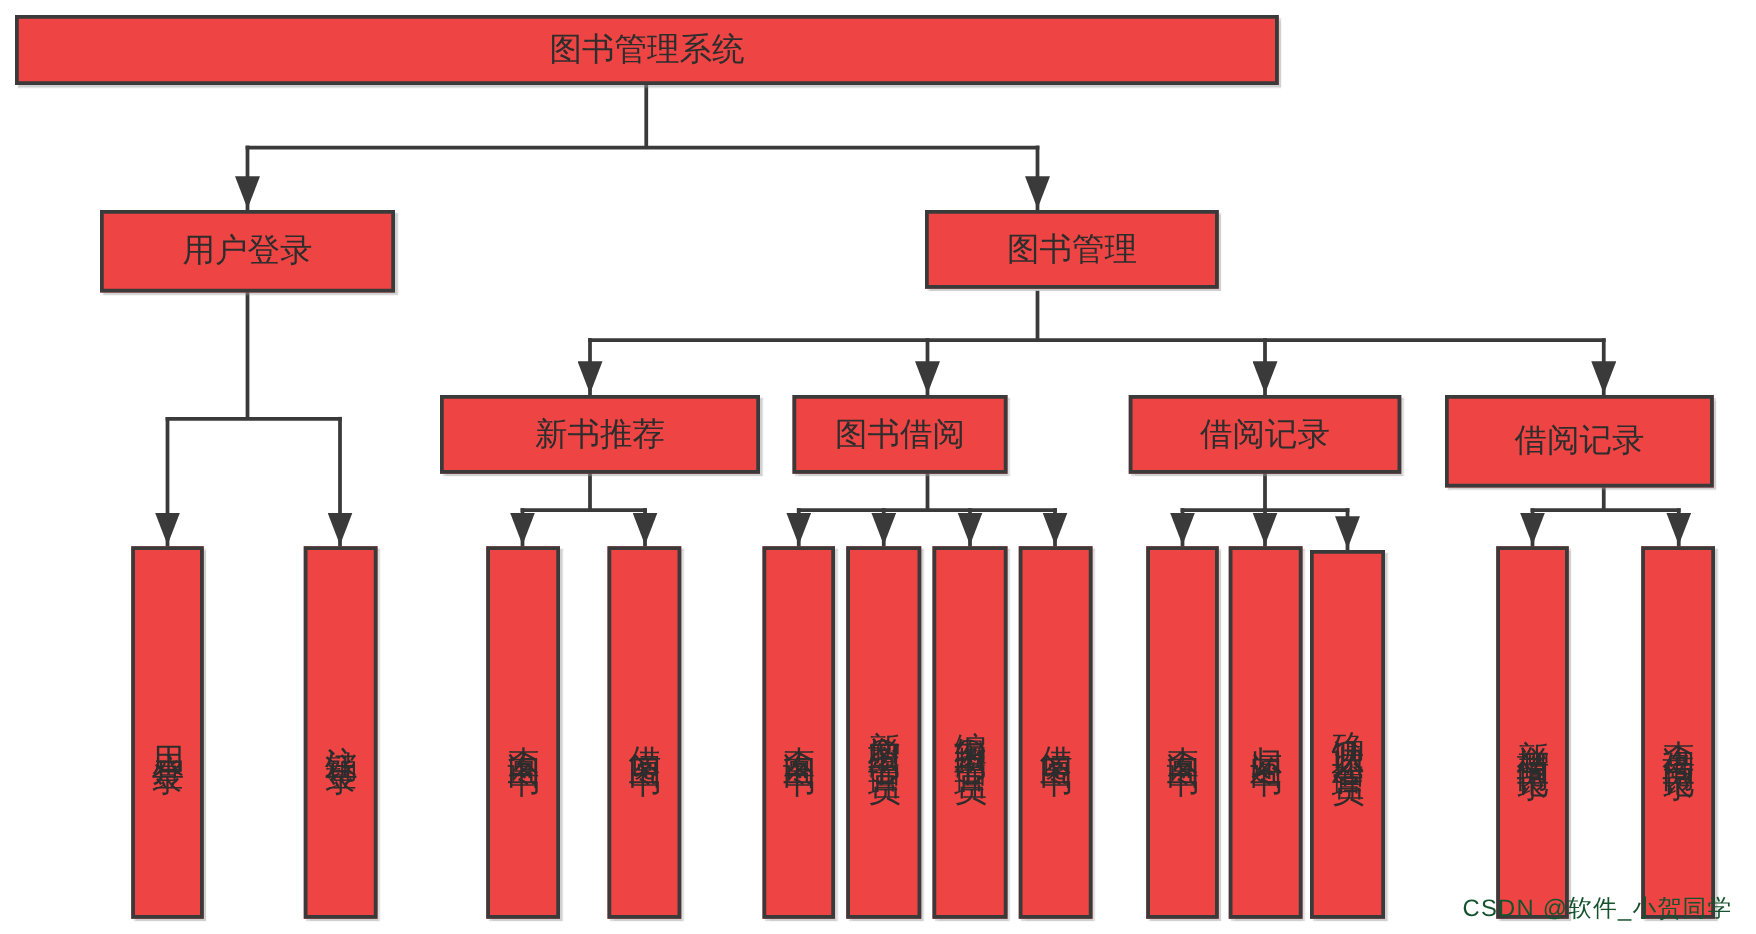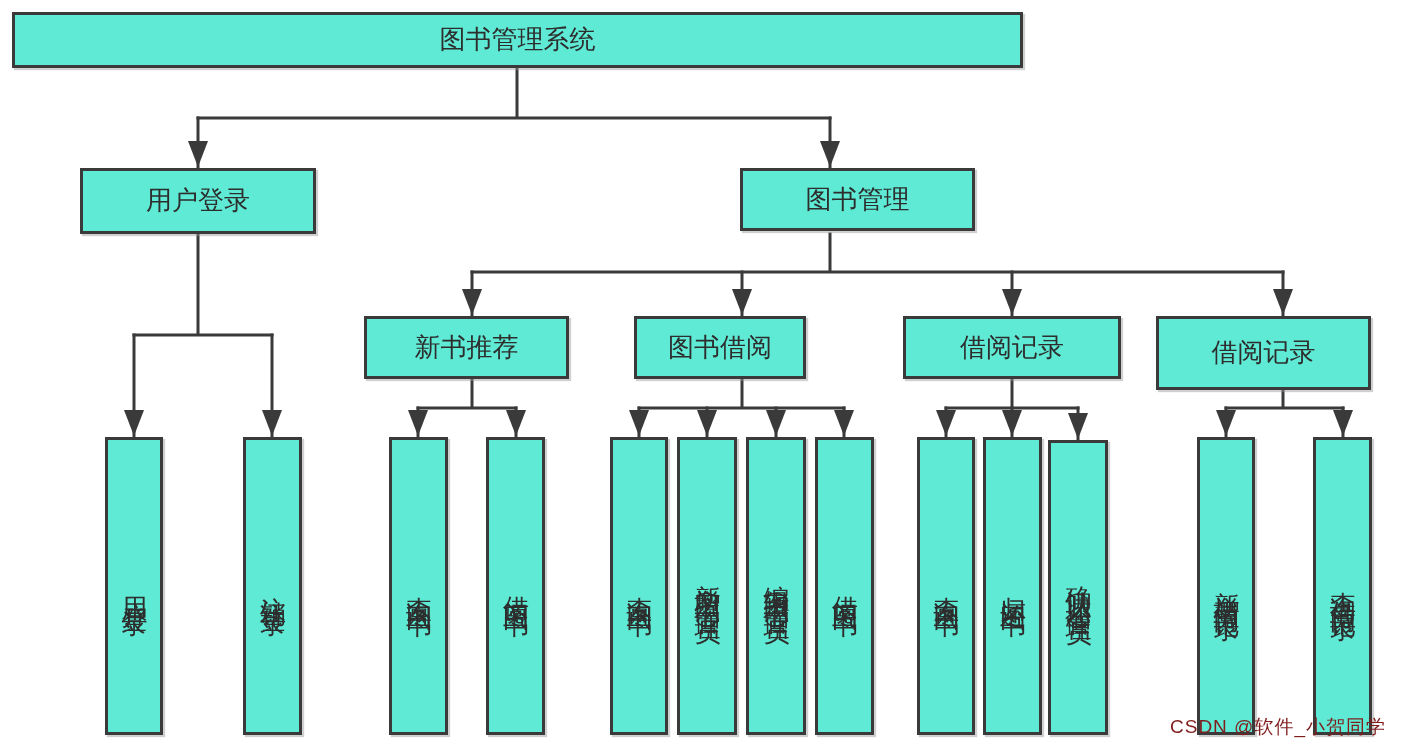--- a/index.html
+++ b/index.html
@@ -13,21 +13,21 @@
   }
   .wires {
     position: absolute;
     left: 0; top: 0;
     width: 1405px; height: 747px;
     z-index: 1;
   }
   .node {
     position: absolute;
     box-sizing: border-box;
-    background: #5eead4;
+    background: #ef4444;
     border: 3px solid #3a3a3a;
     box-shadow: 2px 2px 1px rgba(150,150,150,0.45);
     display: flex;
     align-items: center;
     justify-content: center;
     color: #2d2d2d;
     font-size: 26px;
     line-height: 1.15;
     white-space: nowrap;
     z-index: 2;
@@ -37,21 +37,21 @@
     text-orientation: mixed;
     letter-spacing: 5px;
   }
   .watermark {
     position: absolute;
     left: 1170px;
     top: 714px;
     z-index: 3;
     font-size: 19px;
     letter-spacing: 1px;
-    color: #7f1d1d;
+    color: #14532d;
     white-space: nowrap;
   }
 </style>
 </head>
 <body>
 
 <div class="stage">
 
   <svg class="wires" width="1405" height="747" viewBox="0 0 1405 747">
     <defs>
@@ -89,21 +89,21 @@
       <line x1="1226" y1="408" x2="1226" y2="436" marker-end="url(#arw)"></line>
       <line x1="1343" y1="408" x2="1343" y2="436" marker-end="url(#arw)"></line>
     </g>
   </svg>
 
   <div class="node" style="left:12px;top:12px;width:1011px;height:56px">图书管理系统</div>
 
   <div class="node" style="left:80px;top:168px;width:236px;height:66px">用户登录</div>
   <div class="node" style="left:740px;top:168px;width:235px;height:63px">图书管理</div>
 
-  <div class="node" style="left:364px;top:316px;width:205px;height:63px">新书推荐</div>
+  <div class="node" style="left:352px;top:316px;width:256px;height:63px">新书推荐</div>
   <div class="node" style="left:634px;top:316px;width:172px;height:63px">图书借阅</div>
   <div class="node" style="left:903px;top:316px;width:218px;height:63px">借阅记录</div>
   <div class="node" style="left:1156px;top:316px;width:215px;height:74px">借阅记录</div>
 
   <div class="node v" style="left:105px;top:437px;width:58px;height:298px">用户登录</div>
   <div class="node v" style="left:243px;top:437px;width:59px;height:298px">注销登录</div>
 
   <div class="node v" style="left:389px;top:437px;width:59px;height:298px">查询图书</div>
   <div class="node v" style="left:486px;top:437px;width:59px;height:298px">借阅图书</div>
 

